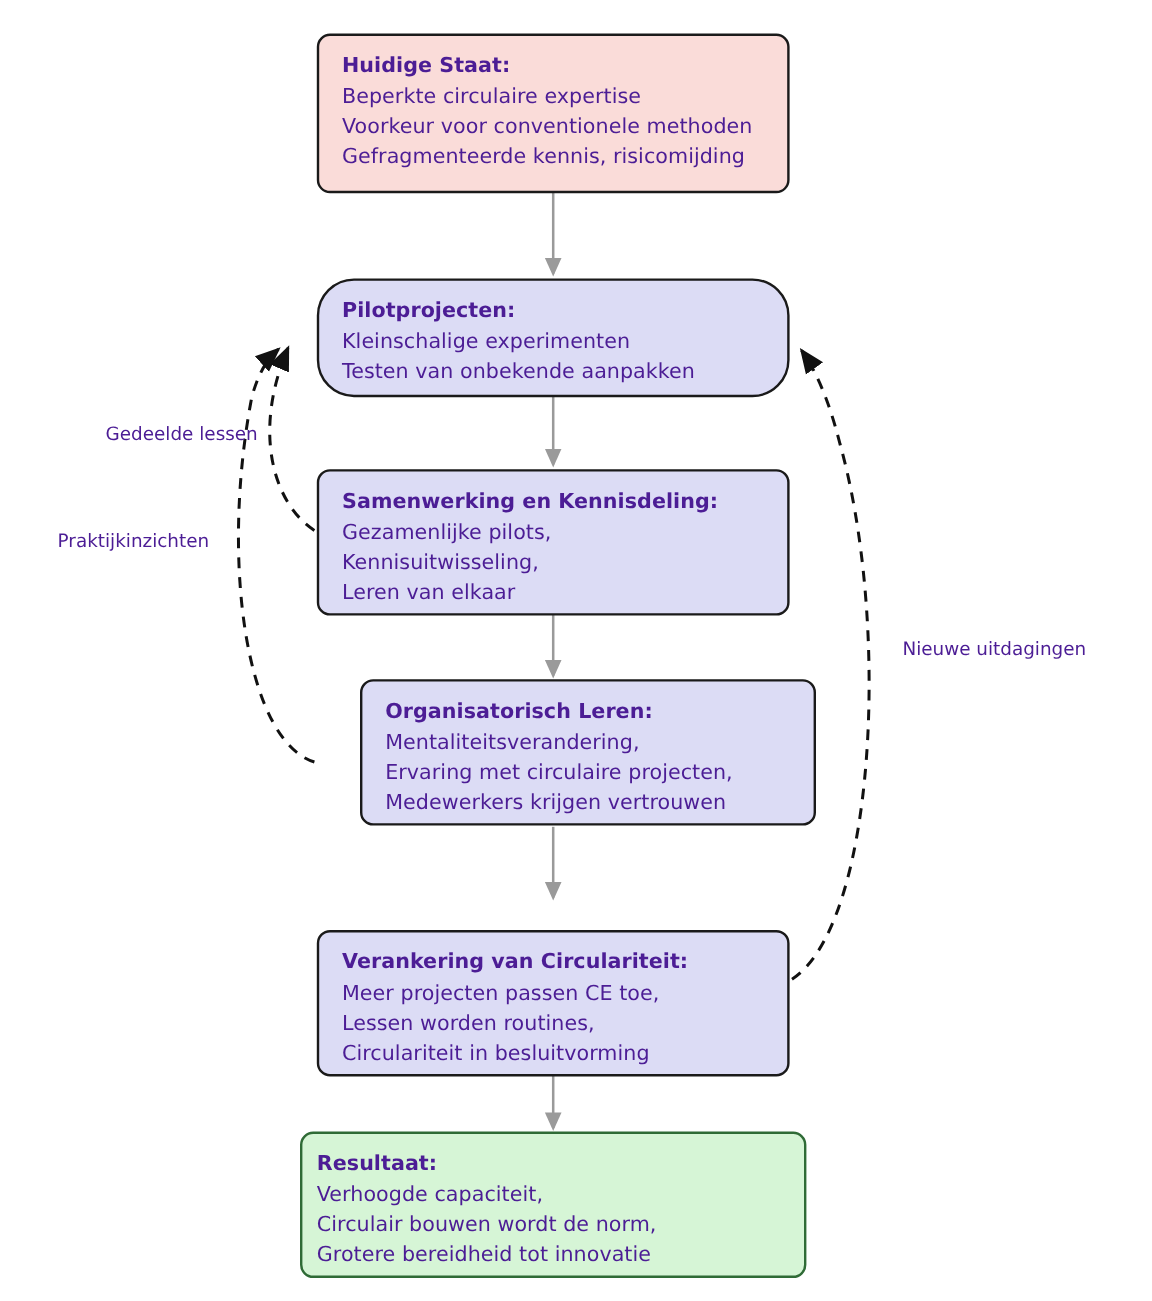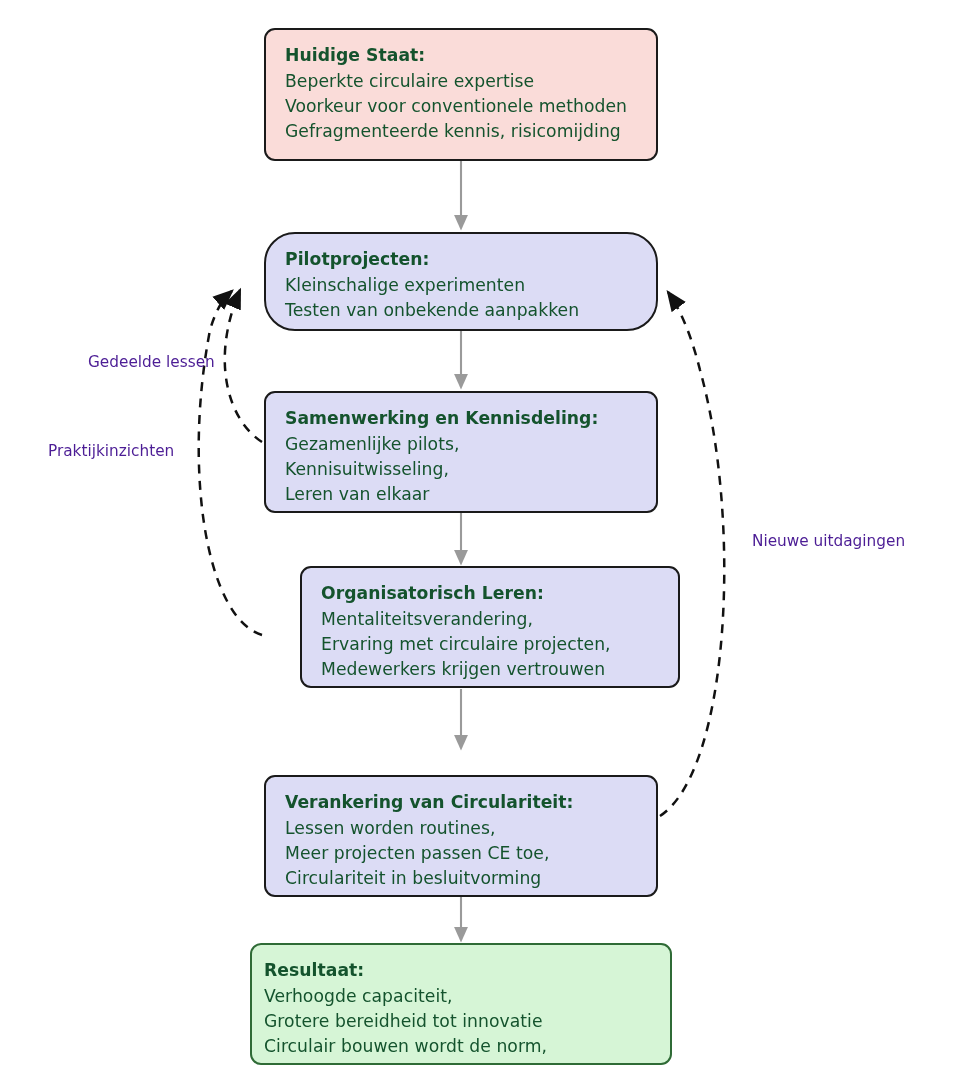--- a/index.html
+++ b/index.html
@@ -28,21 +28,21 @@
     pointer-events: none;
   }
   .node {
     position: absolute;
     box-sizing: border-box;
     border: 2.2px solid #1a1a1a;
     border-radius: 11px;
     padding: 13px 0 13px 19px;
     font-size: 17.2px;
     line-height: 1.445;
-    color: #14532d;
+    color: #4c1d95;
     letter-spacing: 0.05px;
   }
   .node .title {
     font-weight: bold;
     display: block;
     margin-bottom: 1px;
   }
   .node .line {
     display: block;
     white-space: nowrap;
@@ -108,30 +108,30 @@
 
   <div class="node blue" style="left:260px; top:566px; width:380px; height:122px;margin-left:40px;">
     <span class="title">Organisatorisch Leren:</span>
     <span class="line">Mentaliteitsverandering,</span>
     <span class="line">Ervaring met circulaire projecten,</span>
     <span class="line">Medewerkers krijgen vertrouwen</span>
   </div>
 
   <div class="node blue" style="left:264px; top:775px; width:394px; height:122px;">
     <span class="title">Verankering van Circulariteit:</span>
+    <span class="line">Meer projecten passen CE toe,</span>
     <span class="line">Lessen worden routines,</span>
-    <span class="line">Meer projecten passen CE toe,</span>
     <span class="line">Circulariteit in besluitvorming</span>
   </div>
 
   <div class="node green" style="left:250px; top:943px; width:422px; height:122px;">
     <span class="title">Resultaat:</span>
     <span class="line">Verhoogde capaciteit,</span>
+    <span class="line">Circulair bouwen wordt de norm,</span>
     <span class="line">Grotere bereidheid tot innovatie</span>
-    <span class="line">Circulair bouwen wordt de norm,</span>
   </div>
 
   <div class="edge-label" style="left:88px; top:353px;">Gedeelde lessen</div>
 
   <div class="edge-label" style="left:48px; top:442px;">Praktijkinzichten</div>
 
   <div class="edge-label" style="left:752px; top:532px;">Nieuwe uitdagingen</div>
 
 </div>
 

